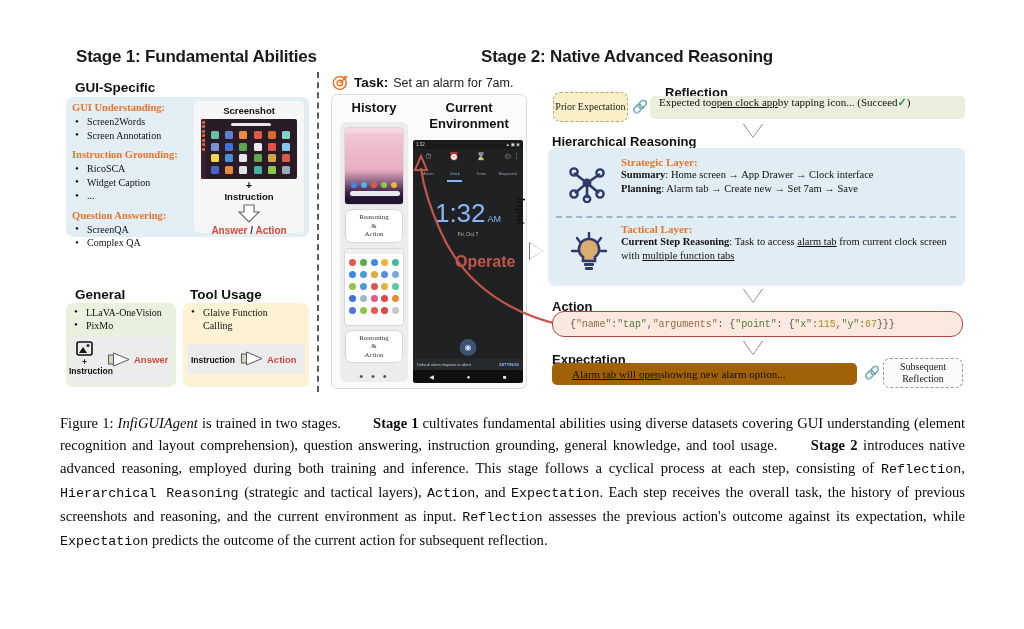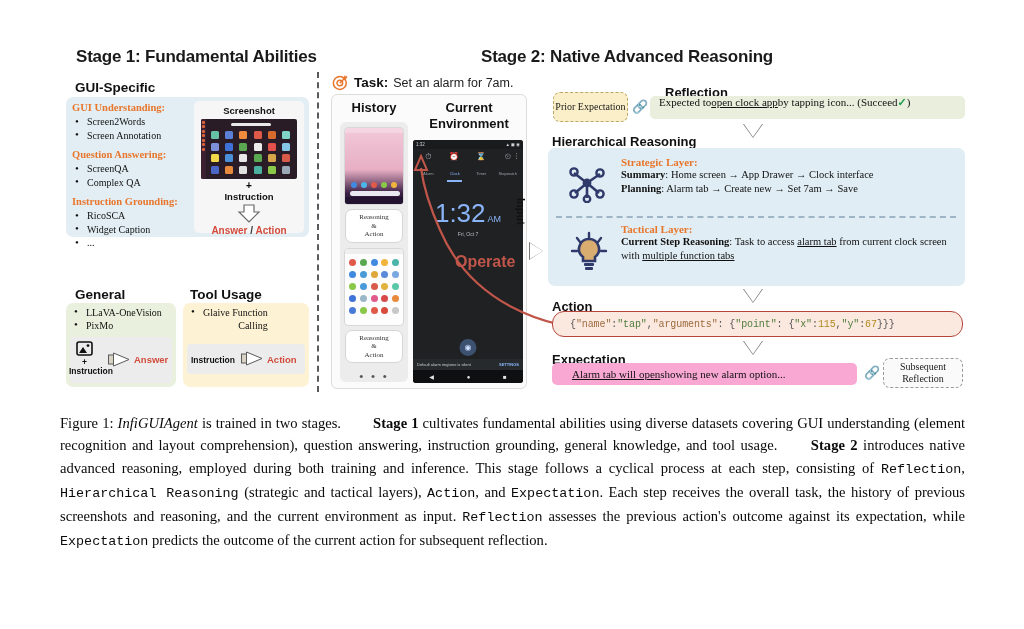--- a/index.html
+++ b/index.html
@@ -157,21 +157,21 @@
     background: #fdf2d4; border-radius: 7px;
   }
   .small-bullets { list-style: none; margin: 0; padding: 0; }
   .small-bullets li {
     font-size: 10px; color: #111; line-height: 13px;
     padding-left: 14px; position: relative; white-space: nowrap;
   }
   .small-bullets li::before {
     content: "\2022"; position: absolute; left: 2px; top: -1px; font-size: 11px;
   }
-  .small-bullets li.cont { padding-left: 14px; text-align: right; }
+  .small-bullets li.cont { padding-left: 14px; }
   .small-bullets li.cont::before { content: ""; }
 
   .inner-strip {
     position: absolute;
     background: #ececec;
     border-radius: 4px;
   }
   #general-strip { left: 70px; top: 337px; width: 102px; height: 46px; }
   #tool-strip    { left: 187px; top: 344px; width: 118px; height: 30px; }
   .tiny-lbl {
@@ -413,21 +413,21 @@
     letter-spacing: -0.1px;
   }
   .j-key { color: #9c6a3d; }
   .j-str { color: #4f7a3a; }
   .j-num { color: #b08a1e; }
   .j-pun { color: #555; }
 
   #expect-box {
     position: absolute; left: 552px; top: 363px;
     width: 305px; height: 22px;
-    background: #f9a8d4; border-radius: 5px;
+    background: #a16207; border-radius: 5px;
     display: flex; align-items: center;
     padding-left: 20px;
     font-size: 11px; color: #111;
   }
 
   .down-tri {
     position: absolute;
     width: 0; height: 0;
     border-left: 9px solid transparent;
     border-right: 9px solid transparent;
@@ -476,32 +476,32 @@
 
   <div id="guispec-list">
     <div class="cat-block">
       <div class="cat-head">GUI Understanding:</div>
       <ul class="bullets">
         <li>Screen2Words</li>
         <li>Screen Annotation</li>
       </ul>
     </div>
     <div class="cat-block">
-      <div class="cat-head">Question Answering:</div>
-      <ul class="bullets">
-        <li>ScreenQA</li>
-        <li>Complex QA</li>
-      </ul>
-    </div>
-    <div class="cat-block">
       <div class="cat-head">Instruction Grounding:</div>
       <ul class="bullets">
         <li>RicoSCA</li>
         <li>Widget Caption</li>
         <li>...</li>
+      </ul>
+    </div>
+    <div class="cat-block">
+      <div class="cat-head">Question Answering:</div>
+      <ul class="bullets">
+        <li>ScreenQA</li>
+        <li>Complex QA</li>
       </ul>
     </div>
   </div>
 
   <div id="screenshot-card">
     <span class="lbl" id="shot-title">Screenshot</span>
     <div class="mini-desktop">
       <div class="dock">
           <i></i>
           <i></i>

